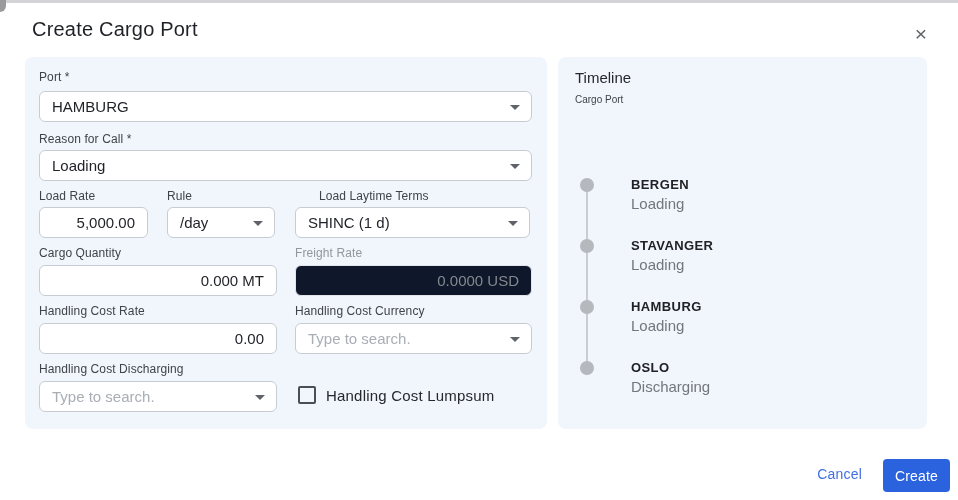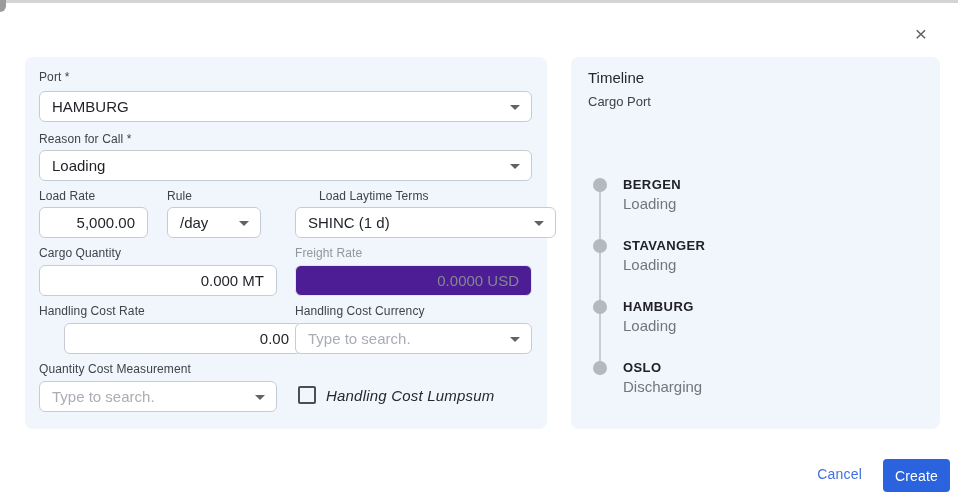--- a/index.html
+++ b/index.html
@@ -20,21 +20,21 @@
     position:absolute; right:24px; top:20px; width:26px; height:26px;
     display:flex; align-items:center; justify-content:center;
     font-size:21px; color:#5f6368; cursor:pointer; line-height:1;
   }
 
   .panel {
     position:absolute; top:57px; height:372px;
     background:#f1f5fc; border-radius:8px;
   }
   .panel.left  { left:25px;  width:522px; }
-  .panel.right { left:571px; width:369px; }
+  .panel.right { left:558px; width:369px; }
 
   .fld-label {
     position:absolute; font-size:12px; color:#3f434a; letter-spacing:0.1px;
   }
   .fld-label.dim { color:#9296a0; }
 
   .combobox, .txt-input {
     position:absolute; height:31px; background:#ffffff;
     border:1px solid #c7ccd4; border-radius:6px;
   }
@@ -49,39 +49,39 @@
     width:0; height:0;
     border-left:5px solid transparent; border-right:5px solid transparent;
     border-top:5px solid #5f6368;
   }
   .txt-input {
     font-family:"Liberation Sans", sans-serif;
     font-size:15px; color:#1f2126; text-align:right; padding:4px 12px;
     outline:none; width:100%;
   }
   .txt-input:disabled {
-    background:#4c1d95; border-color:#e2e5eb; color:#84888f;
+    background:#0f172a; border-color:#e2e5eb; color:#84888f;
   }
 
   .checkbox-row {
-    position:absolute; display:flex; align-items:center; cursor:pointer;font-style:italic;
+    position:absolute; display:flex; align-items:center; cursor:pointer;
   }
   .checkbox-box {
     width:18px; height:18px; border:2px solid #4a4e56; border-radius:2px;
     background:transparent; margin-right:10px;
   }
   .checkbox-label { font-size:15px; color:#26282c; letter-spacing:0.2px; }
 
   .tl-title { position:absolute; left:17px; top:12px; font-size:15px; color:#26282c; }
-  .tl-subtitle { position:absolute; left:17px; top:37px; font-size:13px; color:#3f434a; }
+  .tl-subtitle { position:absolute; left:17px; top:37px; font-size:10px; color:#3f434a; }
   .tl-items { position:absolute; left:0; top:120px; width:369px; }
   .tl-line {
     position:absolute; left:28px; top:8px; width:2px; height:185px; background:#c9ccd1;
   }
-  .tl-item { position:absolute; left:0; padding-left:52px; width:360px; }
+  .tl-item { position:absolute; left:0; padding-left:73px; width:360px; }
   .tl-dot {
     position:absolute; left:22px; top:1px; width:14px; height:14px;
     border-radius:50%; background:#b5b8bd;
   }
   .tl-port { font-size:13px; font-weight:bold; color:#202124; letter-spacing:0.4px; }
   .tl-action { font-size:15px; color:#72767d; margin-top:3px; }
 
   .cancel-btn {
     position:absolute; right:96px; top:466px;
     font-size:14px; color:#4170e0; cursor:pointer; letter-spacing:0.2px;
@@ -94,20 +94,21 @@
     font-family:"Liberation Sans", sans-serif;
   }
 </style>
 </head>
 <body>
 
 <div class="stage">
   <div class="top-strip"></div>
   <div class="corner-notch"></div>
 
+  <div class="dialog-title">Create Cargo Port</div>
   <div class="close-btn">×</div>
 
   <div class="panel left">
 
     <div class="fld-label" style="left:14px; top:13px;">Port *</div>
     <div class="combobox" style="left:14px; top:34px; width:493px;">
       <span class="val">HAMBURG</span>
       <span class="arrow"></span>
     </div>
 
@@ -116,53 +117,53 @@
       <span class="val">Loading</span>
       <span class="arrow"></span>
     </div>
 
     <div class="fld-label" style="left:14px; top:132px;">Load Rate</div>
     <div style="position:absolute; left:14px; top:150px; width:109px; height:31px;">
       <input class="txt-input" style="position: static;" value="5,000.00">
     </div>
 
     <div class="fld-label" style="left:142px; top:132px;">Rule</div>
-    <div class="combobox" style="left:142px; top:150px; width:94px;">
+    <div class="combobox" style="left:142px; top:150px; width:108px;">
       <span class="val">/day</span>
       <span class="arrow"></span>
     </div>
 
     <div class="fld-label" style="left:270px; top:132px;margin-left:24px;">Load Laytime Terms</div>
-    <div class="combobox" style="left:270px; top:150px; width:261px;">
+    <div class="combobox" style="left:270px; top:150px; width:235px;">
       <span class="val">SHINC (1 d)</span>
       <span class="arrow"></span>
     </div>
 
     <div class="fld-label" style="left:14px; top:189px;">Cargo Quantity</div>
     <div style="position:absolute; left:14px; top:208px; width:238px; height:31px;border-radius:7px;">
       <input class="txt-input" style="position: static;" value="0.000 MT">
     </div>
 
     <div class="fld-label dim" style="left:270px; top:189px;">Freight Rate</div>
     <div style="position:absolute; left:270px; top:208px; width:237px; height:31px;">
       <input class="txt-input" style="position: static;" disabled="" value="0.0000 USD">
     </div>
 
     <div class="fld-label" style="left:14px; top:247px;">Handling Cost Rate</div>
-    <div style="position:absolute; left:14px; top:266px; width:238px; height:31px;margin-left:25px;">
+    <div style="position:absolute; left:14px; top:266px; width:238px; height:31px;">
       <input class="txt-input" style="position: static;" value="0.00">
     </div>
 
     <div class="fld-label" style="left:270px; top:247px;">Handling Cost Currency</div>
     <div class="combobox" style="left:270px; top:266px; width:237px;">
       <span class="val ph">Type to search.</span>
       <span class="arrow"></span>
     </div>
 
-    <div class="fld-label" style="left:14px; top:305px;">Quantity Cost Measurement</div>
+    <div class="fld-label" style="left:14px; top:305px;">Handling Cost Discharging</div>
     <div class="combobox" style="left:14px; top:324px; width:238px;">
       <span class="val ph">Type to search.</span>
       <span class="arrow"></span>
     </div>
 
     <div class="checkbox-row" style="left:273px; top:329px;">
       <span class="checkbox-box"></span>
       <span class="checkbox-label">Handling Cost Lumpsum</span>
     </div>
   </div>

